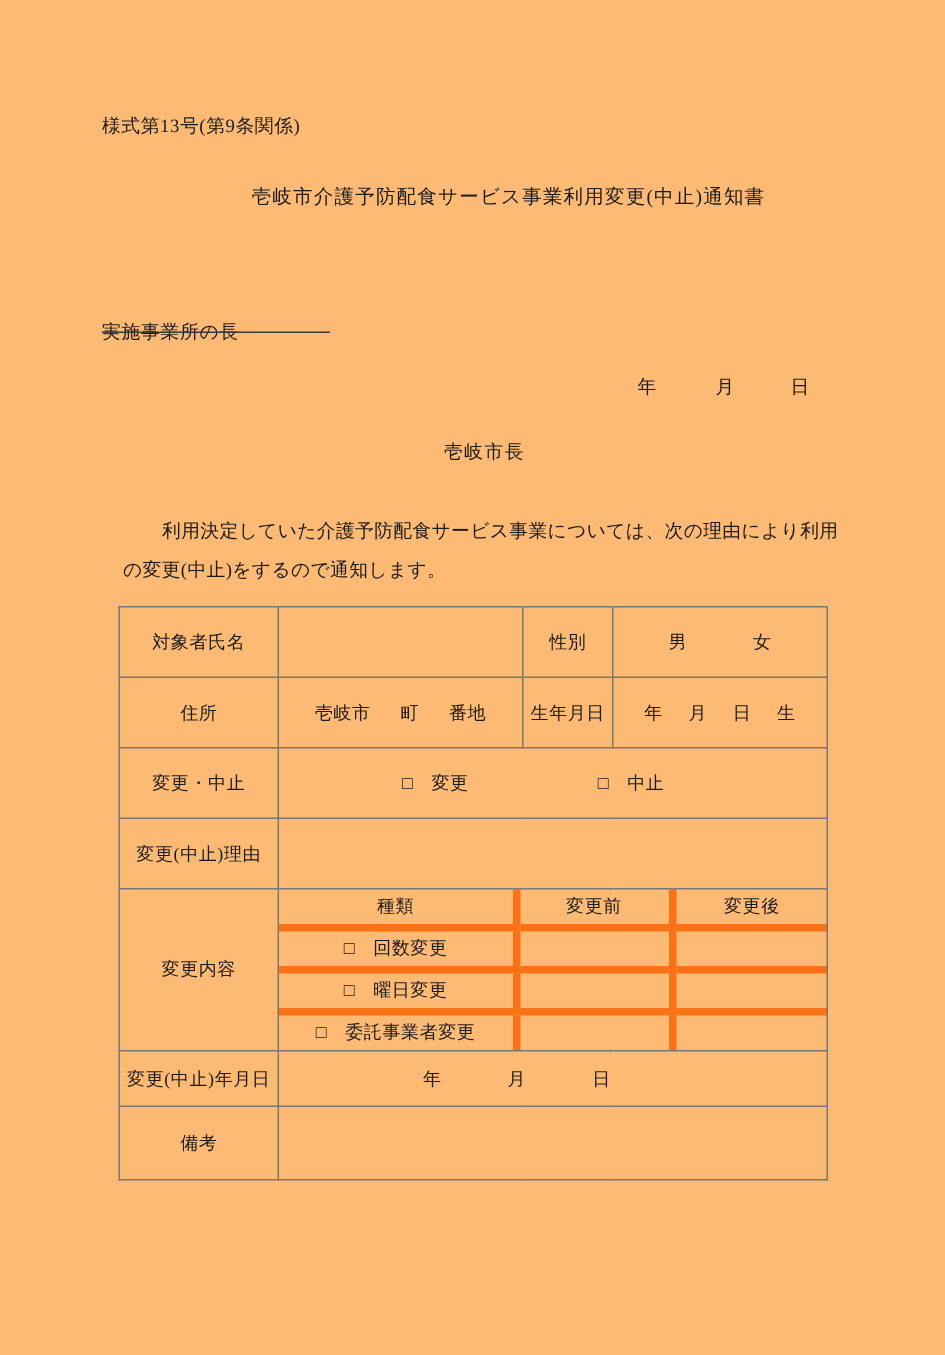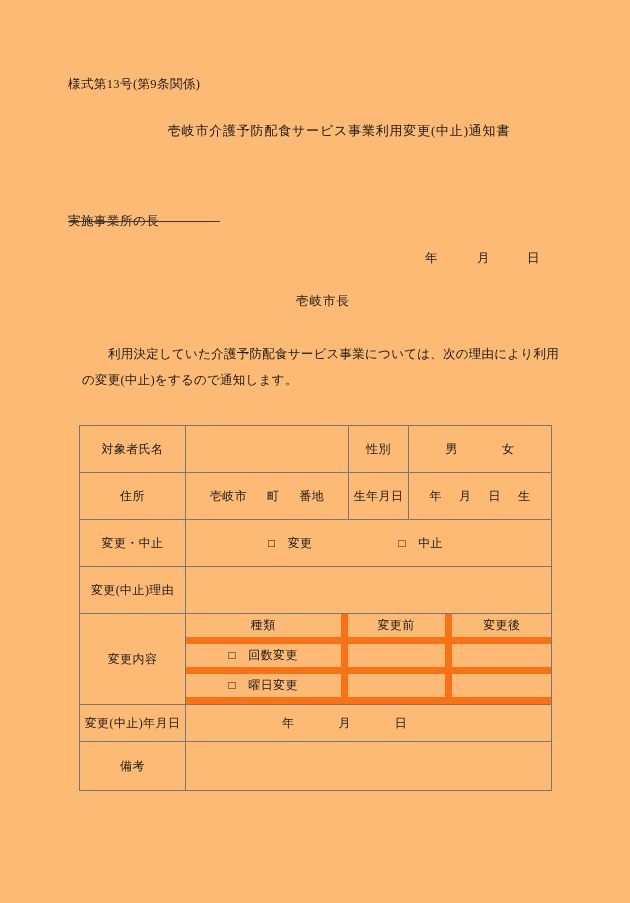--- a/index.html
+++ b/index.html
@@ -95,21 +95,21 @@
     font-size: 12.5px;
     line-height: 26px;
     text-indent: 26px;
     letter-spacing: 0.25px;
   }
 
   
   .tbl-wrap {
     position: absolute;
     left: 79px;
-    top: 425px;
+    top: 404px;
     width: 472px;
   }
   table.form {
     border-collapse: collapse;
     width: 100%;
     table-layout: fixed;
     font-size: 12px;
   }
   table.form td {
     border: 1px solid #777;
@@ -162,21 +162,21 @@
   }
 
   
   table.sub {
     border-collapse: collapse;
     width: 100%;
     table-layout: fixed;
     font-size: 12px;
   }
   table.sub td {
-    border: 7px solid #f97316;
+    border: 5px solid #f97316;
     height: 23px;
     text-align: center;
     vertical-align: middle;
     letter-spacing: 0.4px;
   }
   table.sub td.no-top { border-top: none; }
   table.sub td.no-left { border-left: none; }
   table.sub td.no-right { border-right: none; }
   table.sub td.no-bottom { border-bottom: none; }
   .sub-host { padding: 0 !important; border: 1px solid #777 !important; }
@@ -282,20 +282,27 @@
                   <td></td>
                   <td class="no-right"></td>
                 </tr>
                 <tr>
                   <td class="no-left">
                     <span class="kind-cb"><span class="cb">□</span><span>曜日変更</span></span>
                   </td>
                   <td></td>
                   <td class="no-right"></td>
                 </tr>
+                <tr>
+                  <td class="no-left no-bottom">
+                    <span class="kind-cb"><span class="cb">□</span><span>委託事業者変更</span></span>
+                  </td>
+                  <td class="no-bottom"></td>
+                  <td class="no-right no-bottom"></td>
+                </tr>
               </tbody>
             </table>
           </td>
         </tr>
 
         <tr class="r-date">
           <td class="lbl">変更(中止)年月日</td>
           <td colspan="3">
             <div class="datecells">
               <span>年</span>

